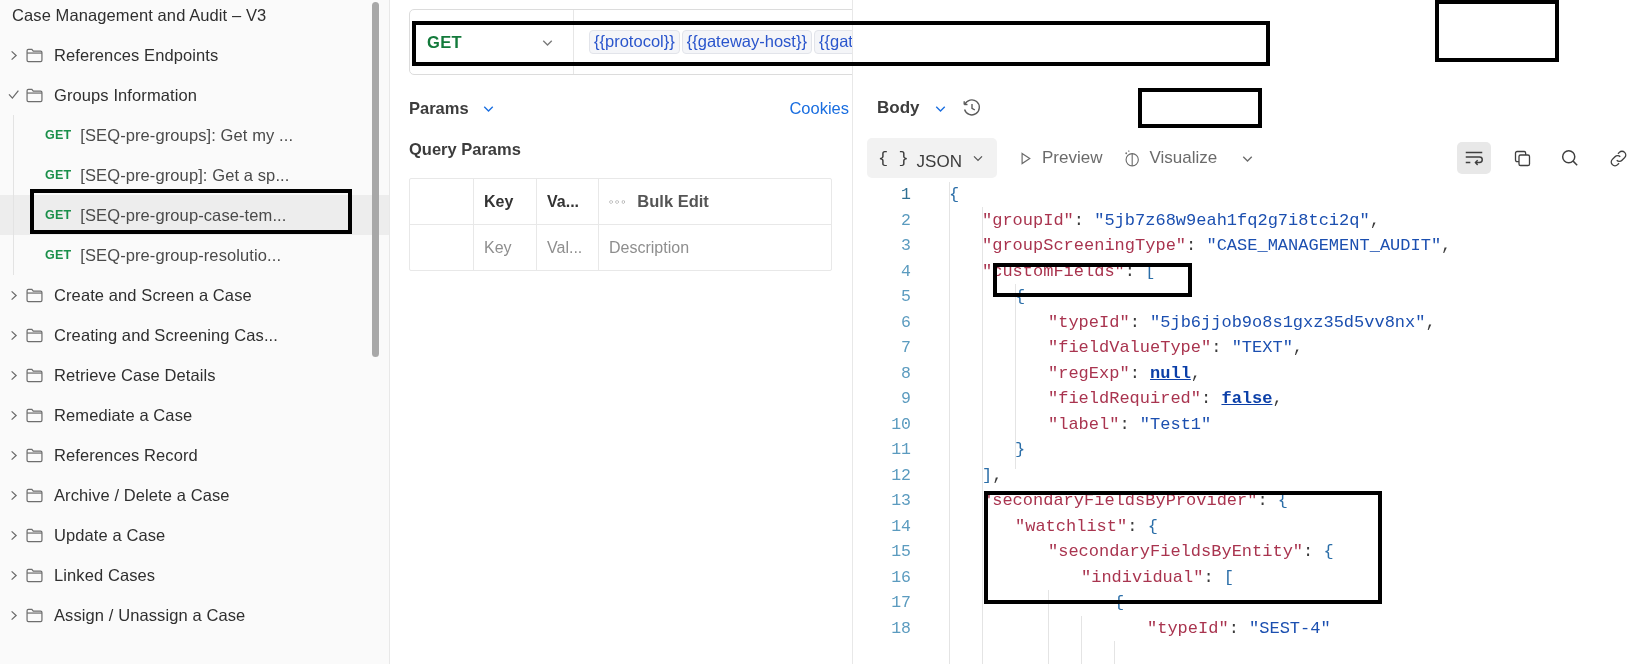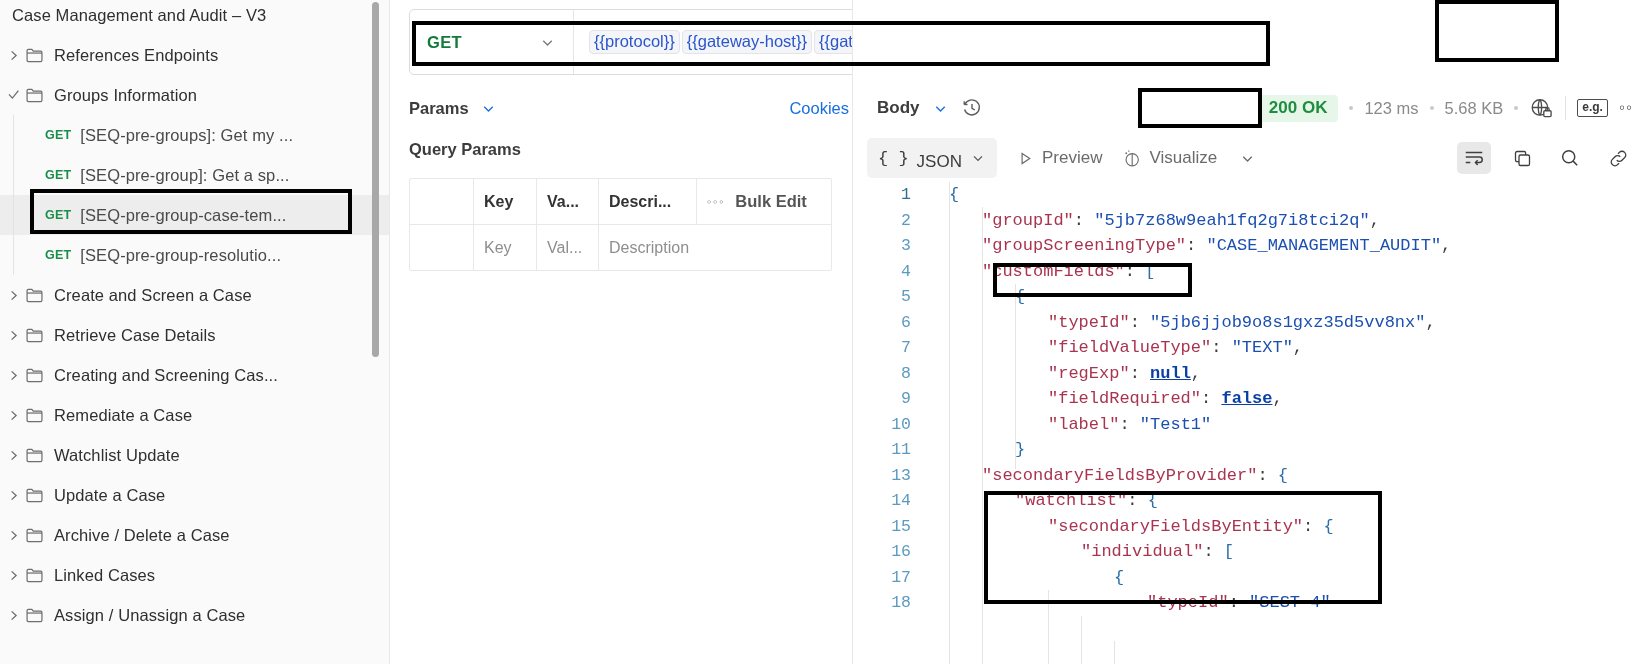--- a/index.html
+++ b/index.html
@@ -433,91 +433,91 @@
             <svg width="15" height="15" viewBox="0 0 20 20" fill="none" stroke="currentColor" stroke-width="1.7">
               <path d="M7.5 4.5l6 5.5-6 5.5"></path>
             </svg>
           </span>
           <span class="folder-ico">
             <svg width="21" height="21" viewBox="0 0 24 24" fill="none" stroke="currentColor" stroke-width="1.4">
               <path d="M3.5 6.5A1.5 1.5 0 0 1 5 5h4l1.6 2H19a1.5 1.5 0 0 1 1.5 1.5v9A1.5 1.5 0 0 1 19 19H5a1.5 1.5 0 0 1-1.5-1.5z"></path>
               <path d="M3.5 9.2h17"></path>
             </svg>
           </span>
+          <span class="folder-label">Creating and Screening Cas...</span>
+        </div>
+        <div class="folder-row">
+          <span class="chev">
+            <svg width="15" height="15" viewBox="0 0 20 20" fill="none" stroke="currentColor" stroke-width="1.7">
+              <path d="M7.5 4.5l6 5.5-6 5.5"></path>
+            </svg>
+          </span>
+          <span class="folder-ico">
+            <svg width="21" height="21" viewBox="0 0 24 24" fill="none" stroke="currentColor" stroke-width="1.4">
+              <path d="M3.5 6.5A1.5 1.5 0 0 1 5 5h4l1.6 2H19a1.5 1.5 0 0 1 1.5 1.5v9A1.5 1.5 0 0 1 19 19H5a1.5 1.5 0 0 1-1.5-1.5z"></path>
+              <path d="M3.5 9.2h17"></path>
+            </svg>
+          </span>
           <span class="folder-label">Retrieve Case Details</span>
         </div>
         <div class="folder-row">
           <span class="chev">
             <svg width="15" height="15" viewBox="0 0 20 20" fill="none" stroke="currentColor" stroke-width="1.7">
               <path d="M7.5 4.5l6 5.5-6 5.5"></path>
             </svg>
           </span>
           <span class="folder-ico">
             <svg width="21" height="21" viewBox="0 0 24 24" fill="none" stroke="currentColor" stroke-width="1.4">
               <path d="M3.5 6.5A1.5 1.5 0 0 1 5 5h4l1.6 2H19a1.5 1.5 0 0 1 1.5 1.5v9A1.5 1.5 0 0 1 19 19H5a1.5 1.5 0 0 1-1.5-1.5z"></path>
               <path d="M3.5 9.2h17"></path>
             </svg>
           </span>
-          <span class="folder-label">Creating and Screening Cas...</span>
-        </div>
-        <div class="folder-row">
-          <span class="chev">
-            <svg width="15" height="15" viewBox="0 0 20 20" fill="none" stroke="currentColor" stroke-width="1.7">
-              <path d="M7.5 4.5l6 5.5-6 5.5"></path>
-            </svg>
-          </span>
-          <span class="folder-ico">
-            <svg width="21" height="21" viewBox="0 0 24 24" fill="none" stroke="currentColor" stroke-width="1.4">
-              <path d="M3.5 6.5A1.5 1.5 0 0 1 5 5h4l1.6 2H19a1.5 1.5 0 0 1 1.5 1.5v9A1.5 1.5 0 0 1 19 19H5a1.5 1.5 0 0 1-1.5-1.5z"></path>
-              <path d="M3.5 9.2h17"></path>
-            </svg>
-          </span>
           <span class="folder-label">Remediate a Case</span>
         </div>
         <div class="folder-row">
           <span class="chev">
             <svg width="15" height="15" viewBox="0 0 20 20" fill="none" stroke="currentColor" stroke-width="1.7">
               <path d="M7.5 4.5l6 5.5-6 5.5"></path>
             </svg>
           </span>
           <span class="folder-ico">
             <svg width="21" height="21" viewBox="0 0 24 24" fill="none" stroke="currentColor" stroke-width="1.4">
               <path d="M3.5 6.5A1.5 1.5 0 0 1 5 5h4l1.6 2H19a1.5 1.5 0 0 1 1.5 1.5v9A1.5 1.5 0 0 1 19 19H5a1.5 1.5 0 0 1-1.5-1.5z"></path>
               <path d="M3.5 9.2h17"></path>
             </svg>
           </span>
-          <span class="folder-label">Watchlist Update</span>
+          <span class="folder-label">References Record</span>
+        </div>
+        <div class="folder-row">
+          <span class="chev">
+            <svg width="15" height="15" viewBox="0 0 20 20" fill="none" stroke="currentColor" stroke-width="1.7">
+              <path d="M7.5 4.5l6 5.5-6 5.5"></path>
+            </svg>
+          </span>
+          <span class="folder-ico">
+            <svg width="21" height="21" viewBox="0 0 24 24" fill="none" stroke="currentColor" stroke-width="1.4">
+              <path d="M3.5 6.5A1.5 1.5 0 0 1 5 5h4l1.6 2H19a1.5 1.5 0 0 1 1.5 1.5v9A1.5 1.5 0 0 1 19 19H5a1.5 1.5 0 0 1-1.5-1.5z"></path>
+              <path d="M3.5 9.2h17"></path>
+            </svg>
+          </span>
+          <span class="folder-label">Archive / Delete a Case</span>
         </div>
         <div class="folder-row">
           <span class="chev">
             <svg width="15" height="15" viewBox="0 0 20 20" fill="none" stroke="currentColor" stroke-width="1.7">
               <path d="M7.5 4.5l6 5.5-6 5.5"></path>
             </svg>
           </span>
           <span class="folder-ico">
             <svg width="21" height="21" viewBox="0 0 24 24" fill="none" stroke="currentColor" stroke-width="1.4">
               <path d="M3.5 6.5A1.5 1.5 0 0 1 5 5h4l1.6 2H19a1.5 1.5 0 0 1 1.5 1.5v9A1.5 1.5 0 0 1 19 19H5a1.5 1.5 0 0 1-1.5-1.5z"></path>
               <path d="M3.5 9.2h17"></path>
             </svg>
           </span>
           <span class="folder-label">Update a Case</span>
-        </div>
-        <div class="folder-row">
-          <span class="chev">
-            <svg width="15" height="15" viewBox="0 0 20 20" fill="none" stroke="currentColor" stroke-width="1.7">
-              <path d="M7.5 4.5l6 5.5-6 5.5"></path>
-            </svg>
-          </span>
-          <span class="folder-ico">
-            <svg width="21" height="21" viewBox="0 0 24 24" fill="none" stroke="currentColor" stroke-width="1.4">
-              <path d="M3.5 6.5A1.5 1.5 0 0 1 5 5h4l1.6 2H19a1.5 1.5 0 0 1 1.5 1.5v9A1.5 1.5 0 0 1 19 19H5a1.5 1.5 0 0 1-1.5-1.5z"></path>
-              <path d="M3.5 9.2h17"></path>
-            </svg>
-          </span>
-          <span class="folder-label">Archive / Delete a Case</span>
         </div>
         <div class="folder-row">
           <span class="chev">
             <svg width="15" height="15" viewBox="0 0 20 20" fill="none" stroke="currentColor" stroke-width="1.7">
               <path d="M7.5 4.5l6 5.5-6 5.5"></path>
             </svg>
           </span>
           <span class="folder-ico">
             <svg width="21" height="21" viewBox="0 0 24 24" fill="none" stroke="currentColor" stroke-width="1.4">
               <path d="M3.5 6.5A1.5 1.5 0 0 1 5 5h4l1.6 2H19a1.5 1.5 0 0 1 1.5 1.5v9A1.5 1.5 0 0 1 19 19H5a1.5 1.5 0 0 1-1.5-1.5z"></path>
@@ -591,21 +591,20 @@
       <div class="cookies-link">Cookies</div>
     </div>
 
     <div class="qp-title">Query Params</div>
 
     <div class="qp-table">
       <div class="qp-head">
         <div class="qp-cell qp-c-check"></div>
         <div class="qp-cell qp-c-key">Key</div>
         <div class="qp-cell qp-c-val">Va...</div>
-        <div class="qp-cell qp-c-desc">Descri...</div>
         <div class="qp-cell qp-c-tail">
           <span class="dots">◦◦◦</span>
           <span class="bulk-edit">Bulk Edit</span>
         </div>
       </div>
       <div class="qp-body-row">
         <div class="qp-cell qp-c-check"></div>
         <div class="qp-cell qp-c-key">Key</div>
         <div class="qp-cell qp-c-val">Val...</div>
         <div class="qp-cell qp-c-desc">Description</div>
@@ -625,39 +624,20 @@
         </div>
         <span class="hist-icon">
           <svg width="22" height="22" viewBox="0 0 24 24" fill="none" stroke="currentColor" stroke-width="1.5">
             <path d="M3.5 8.2V4.6"></path>
               <path d="M3.5 8.2H7.1"></path>
             <path d="M4.2 8.2A8.2 8.2 0 1 1 3.9 13.6"></path>
             <path d="M12 7.6v4.7l3.1 1.9"></path>
           </svg>
         </span>
 
-        <div class="resp-meta">
-          <span class="status-ok">200 OK</span>
-          <span class="dot-sep"></span>
-          <span class="meta-txt">123 ms</span>
-          <span class="dot-sep"></span>
-          <span class="meta-txt">5.68 KB</span>
-          <span class="dot-sep"></span>
-          <span class="meta-icon">
-            <svg width="25" height="25" viewBox="0 0 24 24" fill="none" stroke="currentColor" stroke-width="1.3">
-              <circle cx="10.5" cy="11" r="7.4"></circle>
-              <path d="M3.1 11h14.8M10.5 3.6c2.1 2.3 2.1 12.5 0 14.8M10.5 3.6c-2.1 2.3-2.1 12.5 0 14.8"></path>
-              <rect x="14.2" y="14.2" width="7" height="5.6" rx="1" fill="#fff"></rect>
-              <path d="M16.1 14.2v-1.4a1.6 1.6 0 0 1 3.2 0v1.4"></path>
-            </svg>
-          </span>
-          <span class="vline"></span>
-          <span class="eg-box">e.g.</span>
-          <span class="kebab">◦◦</span>
-        </div>
       </div>
 
       <div class="fmt-bar">
         <div class="fmt-json">
           <span class="fmt-json-brace">{ }</span>
           <span class="fmt-json-label">JSON</span>
           <span style="display:flex;color:#555;">
             <svg width="16" height="16" viewBox="0 0 20 20" fill="none" stroke="currentColor" stroke-width="1.6">
                 <path d="M5 8l5 5 5-5"></path>
               </svg>
@@ -730,20 +710,21 @@
           <div class="code-line"><span class="ln">2</span><span class="code-txt" style="padding-left: 55px;"><span class="tok-key">"groupId"</span><span class="tok-pun">: </span><span class="tok-str">"5jb7z68w9eah1fq2g7i8tci2q"</span><span class="tok-pun">,</span></span></div>
           <div class="code-line"><span class="ln">3</span><span class="code-txt" style="padding-left: 55px;"><span class="tok-key">"groupScreeningType"</span><span class="tok-pun">: </span><span class="tok-str">"CASE_MANAGEMENT_AUDIT"</span><span class="tok-pun">,</span></span></div>
           <div class="code-line"><span class="ln">4</span><span class="code-txt" style="padding-left: 55px;"><span class="tok-key">"customFields"</span><span class="tok-pun">: </span><span class="tok-brc">[</span></span></div>
           <div class="code-line"><span class="ln">5</span><span class="code-txt" style="padding-left: 88px;"><span class="tok-brc">{</span></span></div>
           <div class="code-line"><span class="ln">6</span><span class="code-txt" style="padding-left: 121px;"><span class="tok-key">"typeId"</span><span class="tok-pun">: </span><span class="tok-str">"5jb6jjob9o8s1gxz35d5vv8nx"</span><span class="tok-pun">,</span></span></div>
           <div class="code-line"><span class="ln">7</span><span class="code-txt" style="padding-left: 121px;"><span class="tok-key">"fieldValueType"</span><span class="tok-pun">: </span><span class="tok-str">"TEXT"</span><span class="tok-pun">,</span></span></div>
           <div class="code-line"><span class="ln">8</span><span class="code-txt" style="padding-left: 121px;"><span class="tok-key">"regExp"</span><span class="tok-pun">: </span><span class="tok-lit">null</span><span class="tok-pun">,</span></span></div>
           <div class="code-line"><span class="ln">9</span><span class="code-txt" style="padding-left: 121px;"><span class="tok-key">"fieldRequired"</span><span class="tok-pun">: </span><span class="tok-lit">false</span><span class="tok-pun">,</span></span></div>
           <div class="code-line"><span class="ln">10</span><span class="code-txt" style="padding-left: 121px;"><span class="tok-key">"label"</span><span class="tok-pun">: </span><span class="tok-str">"Test1"</span></span></div>
           <div class="code-line"><span class="ln">11</span><span class="code-txt" style="padding-left: 88px;"><span class="tok-brc">}</span></span></div>
+          <div class="code-line"><span class="ln">12</span><span class="code-txt" style="padding-left: 55px;"><span class="tok-brc">]</span><span class="tok-pun">,</span></span></div>
           <div class="code-line"><span class="ln">13</span><span class="code-txt" style="padding-left: 55px;"><span class="tok-key">"secondaryFieldsByProvider"</span><span class="tok-pun">: </span><span class="tok-brc">{</span></span></div>
           <div class="code-line"><span class="ln">14</span><span class="code-txt" style="padding-left: 88px;"><span class="tok-key">"watchlist"</span><span class="tok-pun">: </span><span class="tok-brc">{</span></span></div>
           <div class="code-line"><span class="ln">15</span><span class="code-txt" style="padding-left: 121px;"><span class="tok-key">"secondaryFieldsByEntity"</span><span class="tok-pun">: </span><span class="tok-brc">{</span></span></div>
           <div class="code-line"><span class="ln">16</span><span class="code-txt" style="padding-left: 154px;"><span class="tok-key">"individual"</span><span class="tok-pun">: </span><span class="tok-brc">[</span></span></div>
           <div class="code-line"><span class="ln">17</span><span class="code-txt" style="padding-left: 187px;"><span class="tok-brc">{</span></span></div>
           <div class="code-line"><span class="ln">18</span><span class="code-txt" style="padding-left: 220px;"><span class="tok-key">"typeId"</span><span class="tok-pun">: </span><span class="tok-str">"SEST-4"</span></span></div>
         </div>
     </div>
   </div>
 

